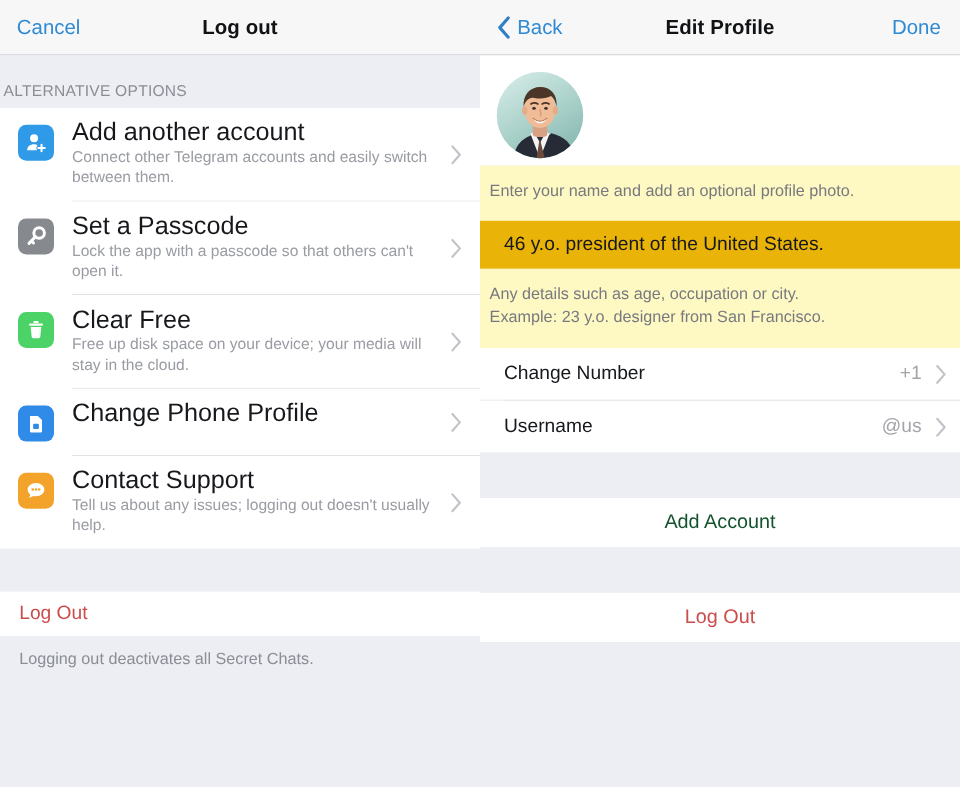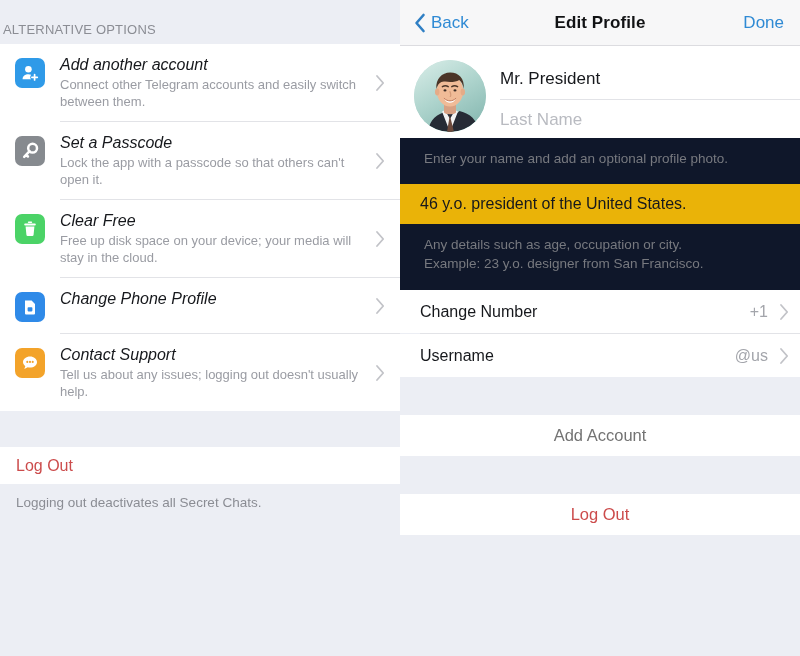--- a/index.html
+++ b/index.html
@@ -49,21 +49,21 @@
   }
   .row-opt .icon-wrap {
     flex: 0 0 auto; width: 60px; display: flex; justify-content: center; padding-top: 3px;
   }
   .app-icon {
     width: 30px; height: 30px; border-radius: 7px;
     display: flex; align-items: center; justify-content: center;
   }
   .app-icon svg { display: block; }
   .row-opt .text-wrap { flex: 1 1 auto; padding-right: 36px; }
-  .row-title { font-size: 16px; color: #16181c; line-height: 20px; margin-bottom: 1px; font-style: italic; }
+  .row-title { font-size: 21px; color: #16181c; line-height: 20px; margin-bottom: 1px; }
   .row-sub { font-size: 13px; color: #9a9ca3; line-height: 17px; }
   .chev {
     position: absolute; right: 14px; top: 50%; transform: translateY(-50%);
     width: 11px; height: 18px; color: #c2c3c8;
   }
   .chev svg { display: block; }
   .sep { height: 1px; background: #e2e3e7; margin-left: 60px; }
 
   .gap { background: #eceef4; }
   .logout-row {
@@ -83,51 +83,57 @@
   }
   .avatar svg { display: block; width: 100%; height: 100%; }
   .name-fields { flex: 1 1 auto; padding-right: 0; }
   .name-field {
     height: 40px; display: flex; align-items: center; font-size: 17px; color: #16181c;
   }
   .name-field.placeholder { color: #b9bbc1; }
   .field-sep { height: 1px; background: #e2e3e7; }
 
   .hint {
-    background: #0f172a; padding: 11px 18px 0 24px; font-size: 13.5px;
+    background: #fef9c3; padding: 11px 18px 0 8px; font-size: 13.5px;
     color: #77797f; line-height: 19px;
   }
   .bio-row {
     background: #eab308; height: 40px; display: flex; align-items: center;
     padding-left: 20px; font-size: 16px; color: #16181c;
   }
   .menu-row {
     position: relative; background: #fff; height: 43px; display: flex;
     align-items: center; padding-left: 20px; font-size: 16px; color: #16181c;
   }
   .menu-row .value {
     position: absolute; right: 32px; top: 50%; transform: translateY(-50%);
     font-size: 16px; color: #a3a5ab;
   }
   .menu-row .chev { right: 10px; }
   .sep-r { height: 1px; background: #e2e3e7; margin-left: 20px; }
   .action-row {
     background: #fff; height: 41px; display: flex; align-items: center;
     justify-content: center; font-size: 16.5px;
   }
-  .action-row.blue { color: #737373; }
+  .action-row.blue { color: #14532d; }
   .action-row.red { color: #cc4c4c; }
 </style>
 </head>
 <body>
 
 <div class="screen">
 
   <div class="panel left">
 
+    <div class="navbar">
+      <div class="nav-left">
+        <span>Cancel</span>
+      </div>
+      <div class="nav-title">Log out</div>
+    </div>
 
     <div class="section-header">ALTERNATIVE OPTIONS</div>
 
     <div class="list">
 
       <div class="row-opt">
         <div class="icon-wrap">
           <div class="app-icon" style="background:#2f9ae8">
             <svg width="20" height="20" viewBox="0 0 20 20">
               <circle cx="8.4" cy="6.2" r="3.3" fill="#fff"></circle>
@@ -301,29 +307,20 @@
               <ellipse cx="41" cy="30.4" rx="1.5" ry="1.15" fill="#3b2d26"></ellipse>
 
               <path d="M36 31.6c.9 2.6 1.4 4 .3 4.8" stroke="#d49a78" stroke-width="1.2" fill="none" stroke-linecap="round"></path>
 
               <path d="M30.2 38.4c3.6 3.4 8 3.4 11.6 0-1 2.8-3.3 4.4-5.8 4.4s-4.8-1.6-5.8-4.4z" fill="#ffffff"></path>
               <path d="M30.2 38.4c3.6 3.4 8 3.4 11.6 0" stroke="#c07a5c" stroke-width="1" fill="none" stroke-linecap="round"></path>
             </g>
           </svg>
         </div>
       </div>
-      <div class="name-fields">
-        <div class="name-field">
-          <span>Mr. President</span>
-        </div>
-        <div class="field-sep"></div>
-        <div class="name-field placeholder">
-          <span>Last Name</span>
-        </div>
-      </div>
     </div>
 
     <div class="hint" style="height:46px">
       <span>Enter your name and add an optional profile photo.</span>
     </div>
 
     <div class="bio-row">
       <span>46 y.o. president of the United States.</span>
     </div>
 

